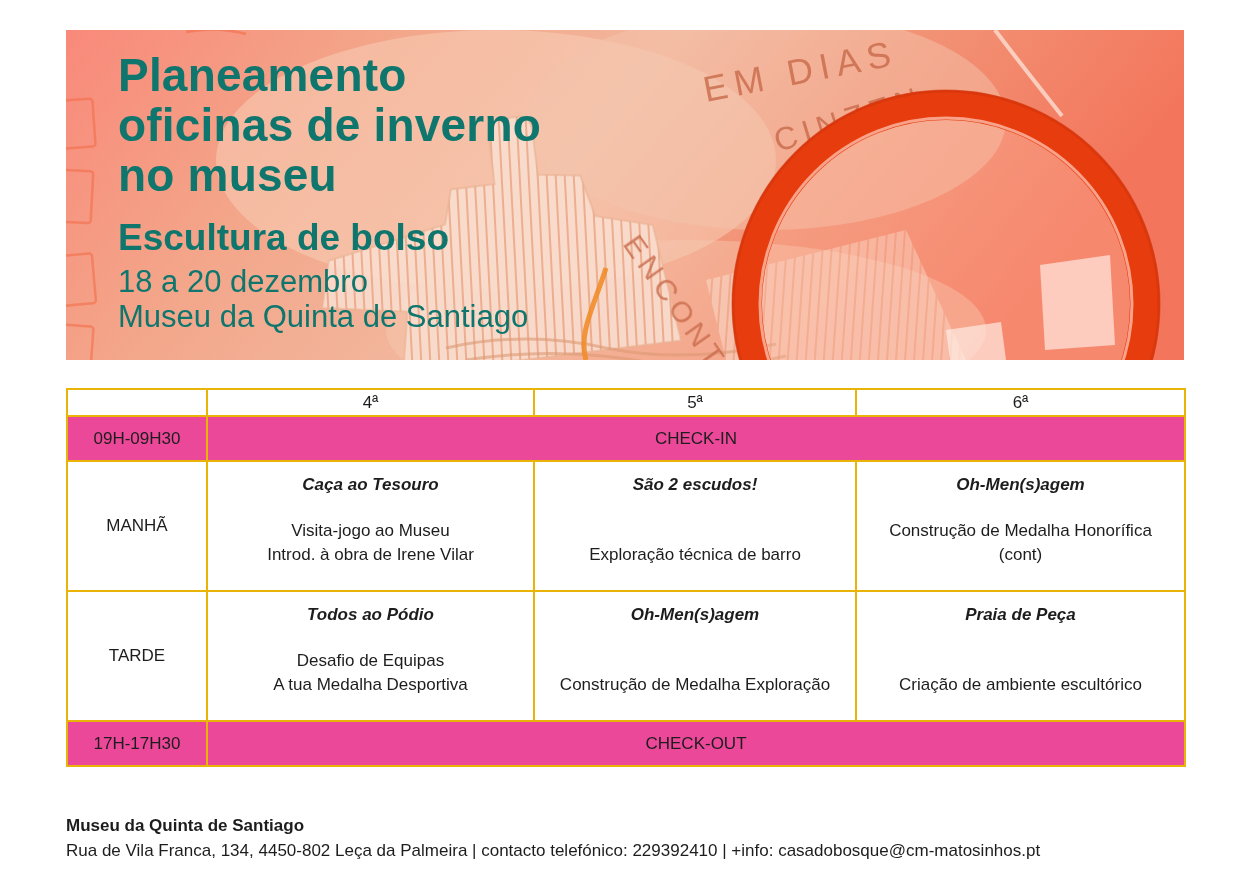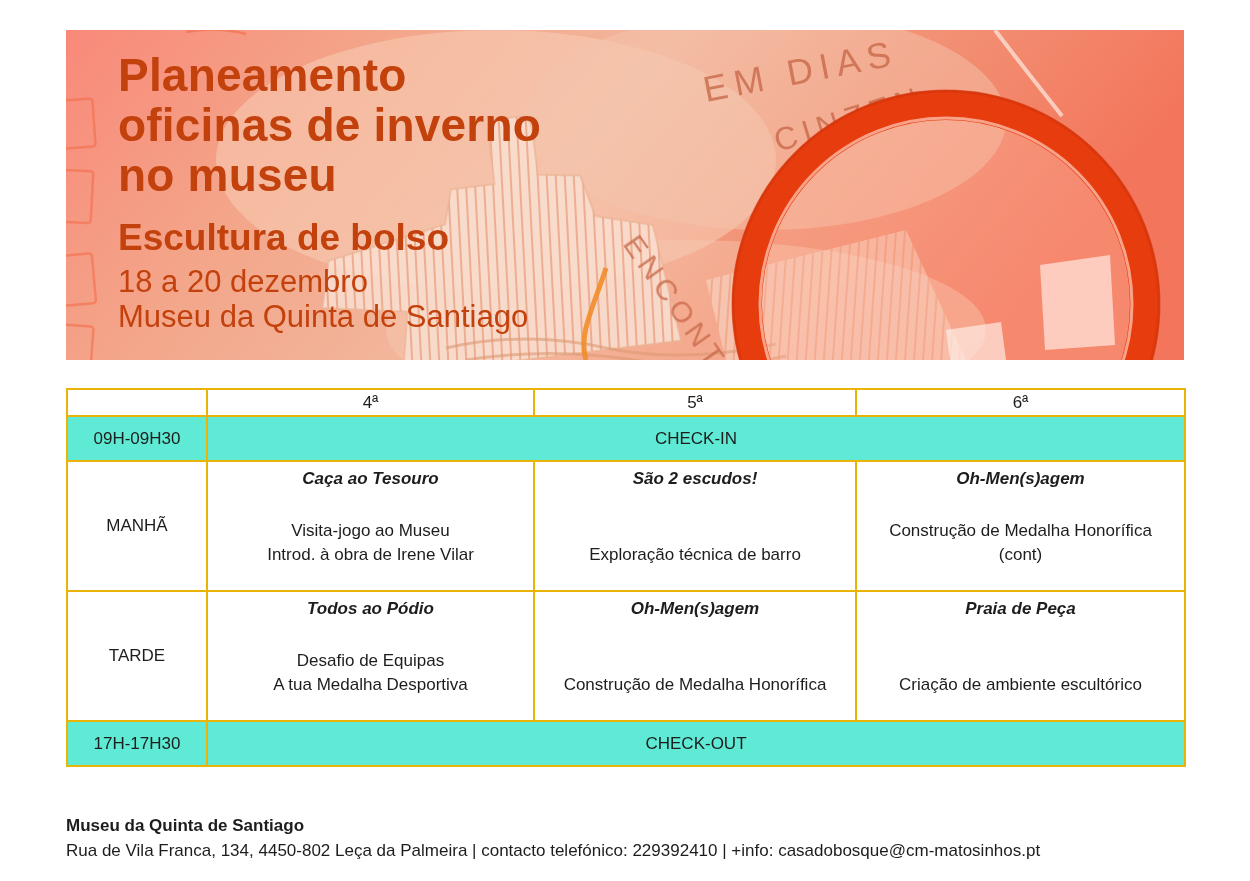--- a/index.html
+++ b/index.html
@@ -3,42 +3,42 @@
 <meta charset="utf-8">
 <style>
   * { margin:0; padding:0; box-sizing:border-box; }
   html,body { background:#ffffff; }
   body { font-family:"Liberation Sans","DejaVu Sans",sans-serif; color:#1d1d1d; }
   .page { position:relative; width:1250px; height:881px; background:#ffffff; overflow:hidden; }
 
   
   .banner { position:absolute; left:66px; top:30px; width:1118px; height:330px; overflow:hidden; }
   .banner svg { position:absolute; left:0; top:0; display:block; }
-  .banner-text { position:absolute; left:52px; top:20px; color:#c2410c; }
+  .banner-text { position:absolute; left:52px; top:20px; color:#0f766e; }
   .banner-title div { font-size:46px; line-height:50px; font-weight:700; letter-spacing:0.2px; }
   .banner-subtitle { font-size:37px; line-height:44px; font-weight:700; margin-top:16px; }
   .banner-dates, .banner-location { font-size:31px; line-height:35px; font-weight:500; }
   .banner-dates { margin-top:4px; }
 
   
   table.schedule { position:absolute; left:66px; top:388px; width:1118px;
                    border-collapse:collapse; table-layout:fixed; }
   table.schedule td { border:2px solid #eab308; font-size:17px; color:#1d1d1d;
                       text-align:center; vertical-align:middle; background:#ffffff; }
   td.ghost { border:none; background:#ffffff; }
   td.day-head { font-size:21px; height:27px; font-weight:400; }
   td.bt3 { border-top-width:3px; } td.bl3 { border-left-width:3px; }
   td.br3 { border-right-width:3px; } td.bb3 { border-bottom-width:3px; }
-  tr.stripe td { background:#5eead4; height:45px; }
+  tr.stripe td { background:#ec4899; height:45px; }
   td.time-cell { }
   td.side-cell { }
   tr.acts td { height:128px; }
   td.act { vertical-align:top; padding:0; }
   .cell-flex { display:flex; flex-direction:column; justify-content:space-between;
-               height:128px; padding:7px 10px 22px; }
+               height:128px; padding:13px 10px 22px; }
   .act-title { font-weight:700; font-style:italic; font-size:17px; }
   .act-desc { line-height:1.45; font-size:17px; }
   .italic { }
 
   
   .footer { position:absolute; left:66px; top:814px; width:1118px; }
   .footer-org { font-weight:700; font-size:17px; line-height:24px; }
   .footer-address { font-size:17px; line-height:26px; font-weight:400; }
 </style>
 </head>
@@ -188,21 +188,21 @@
           <div class="act-desc">
             <div>Desafio de Equipas</div>
             <div class="italic">A tua Medalha Desportiva</div>
           </div>
         </div>
       </td>
       <td class="act">
         <div class="cell-flex">
           <div class="act-title">Oh-Men(s)agem</div>
           <div class="act-desc">
-            <div>Construção de Medalha Honorífica</div>
+            <div>Construção de Medalha Exploração</div>
           </div>
         </div>
       </td>
       <td class="act br3">
         <div class="cell-flex">
           <div class="act-title">Praia de Peça</div>
           <div class="act-desc">
             <div>Criação de ambiente escultórico</div>
           </div>
         </div>

